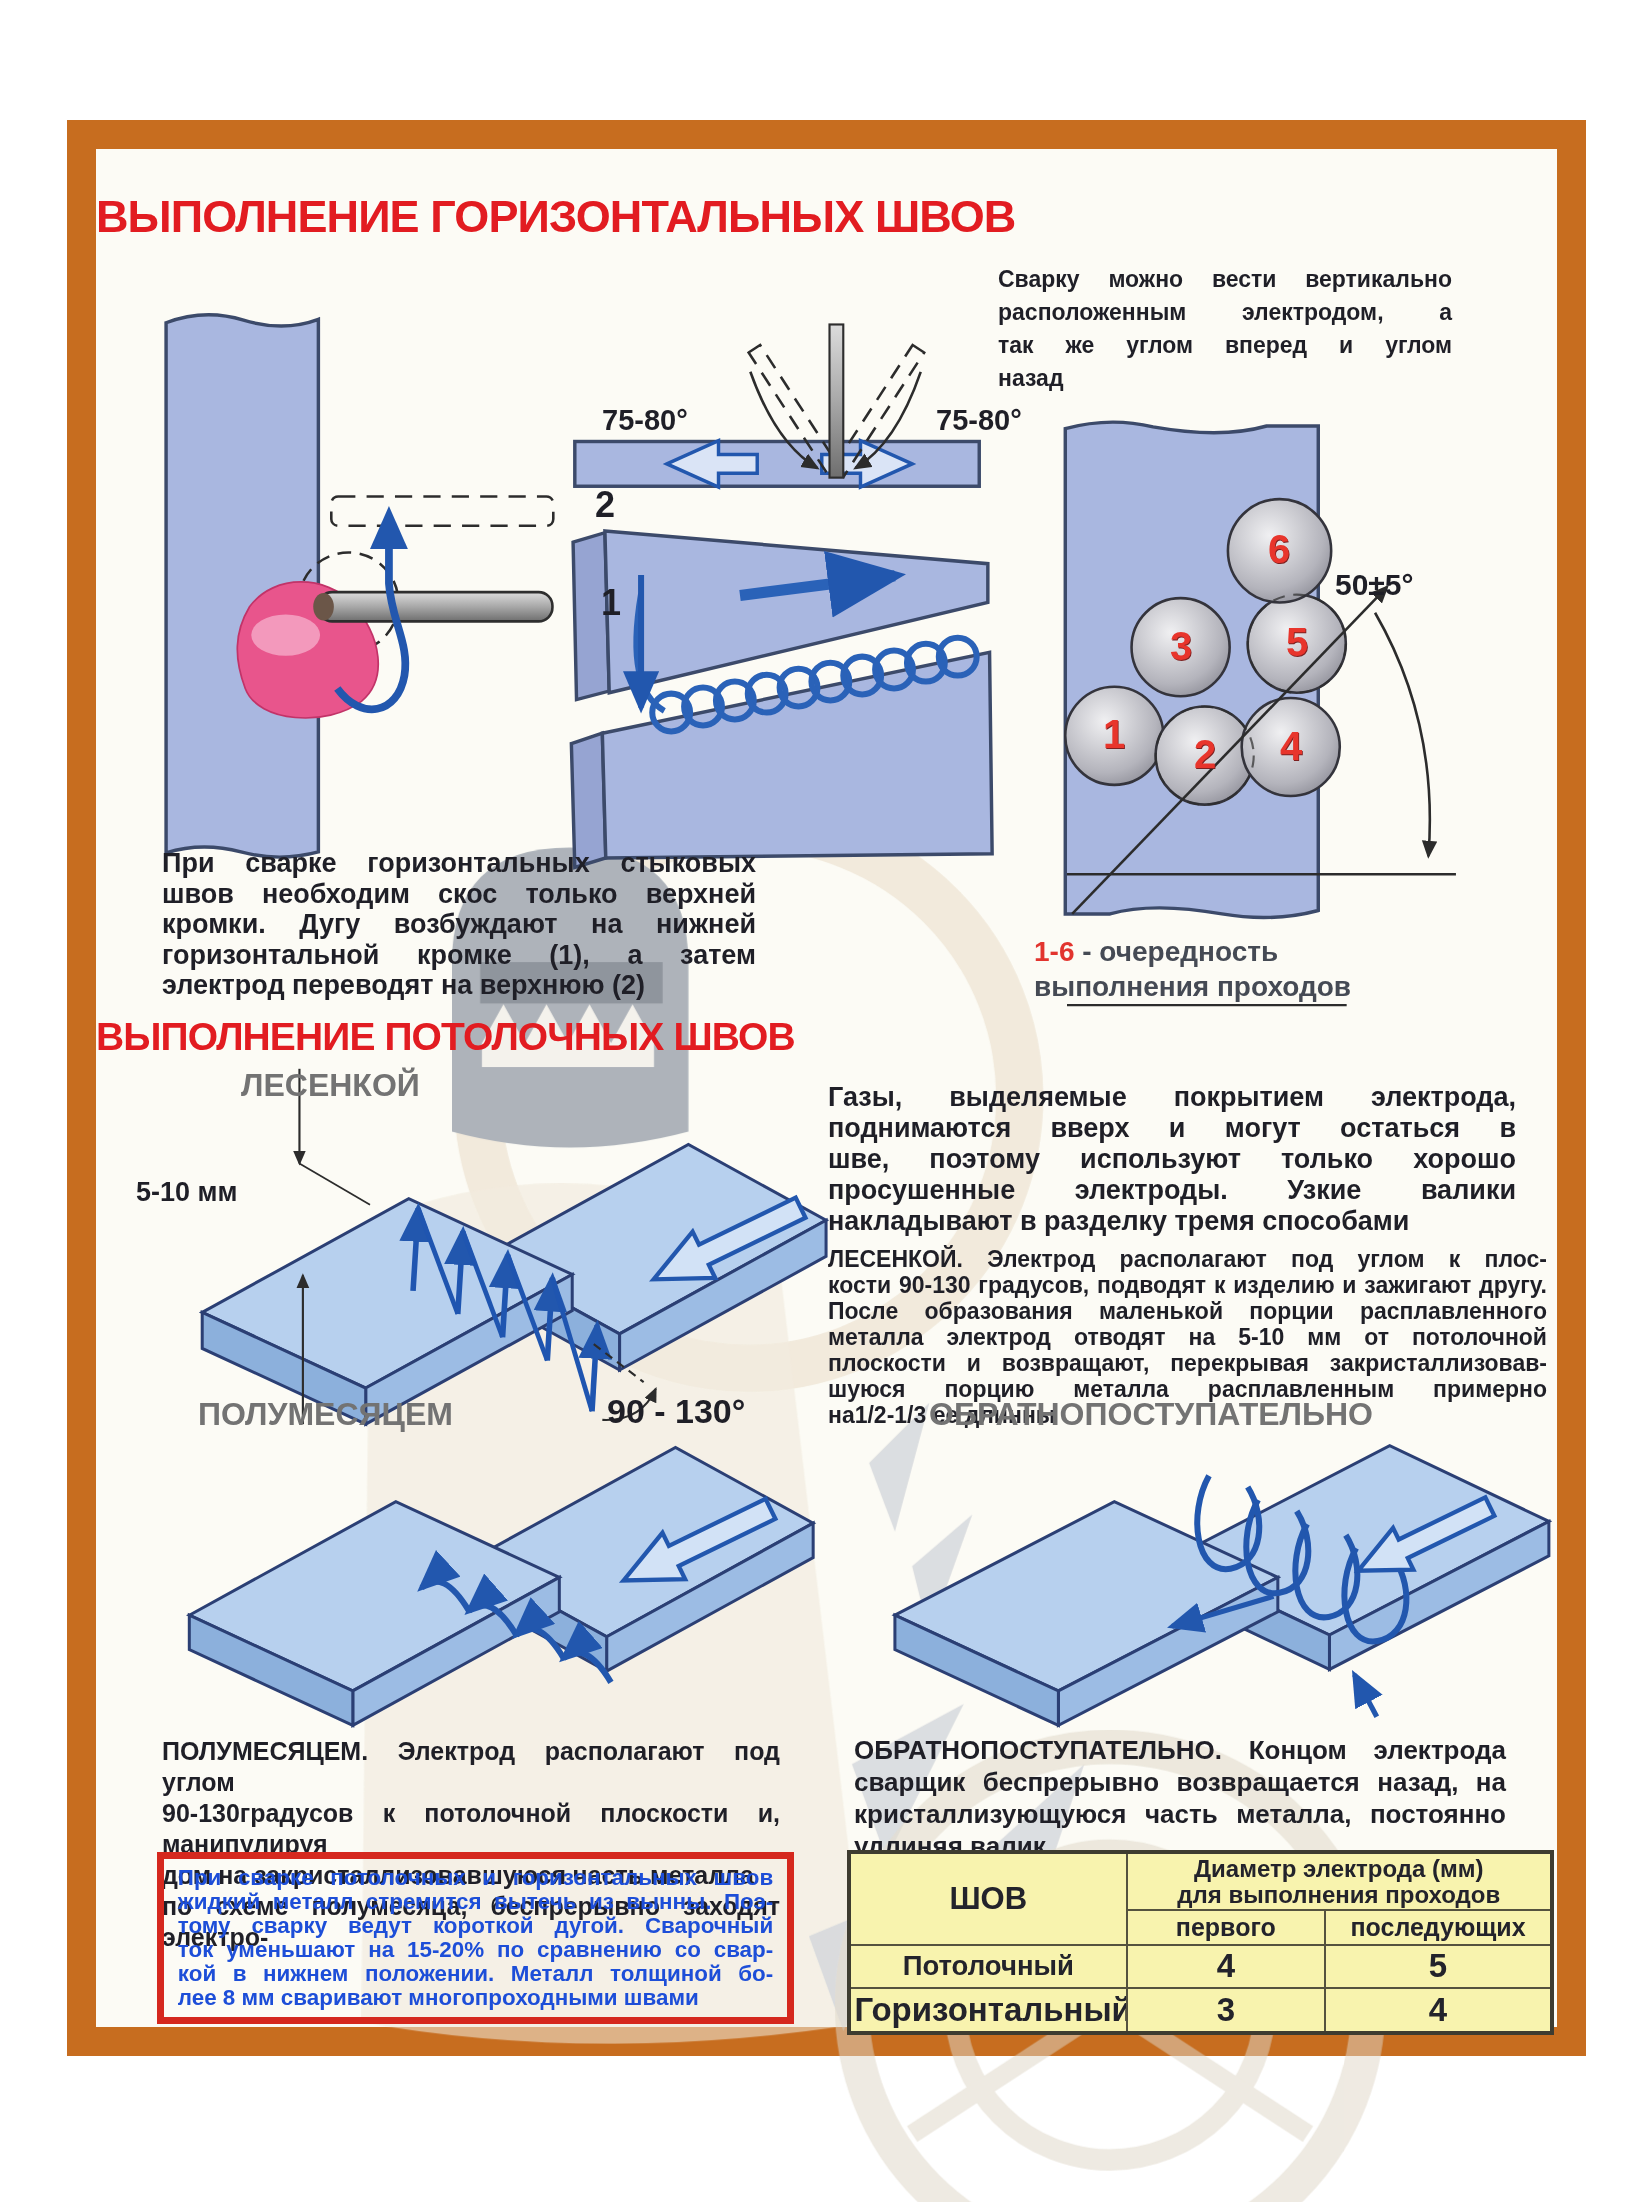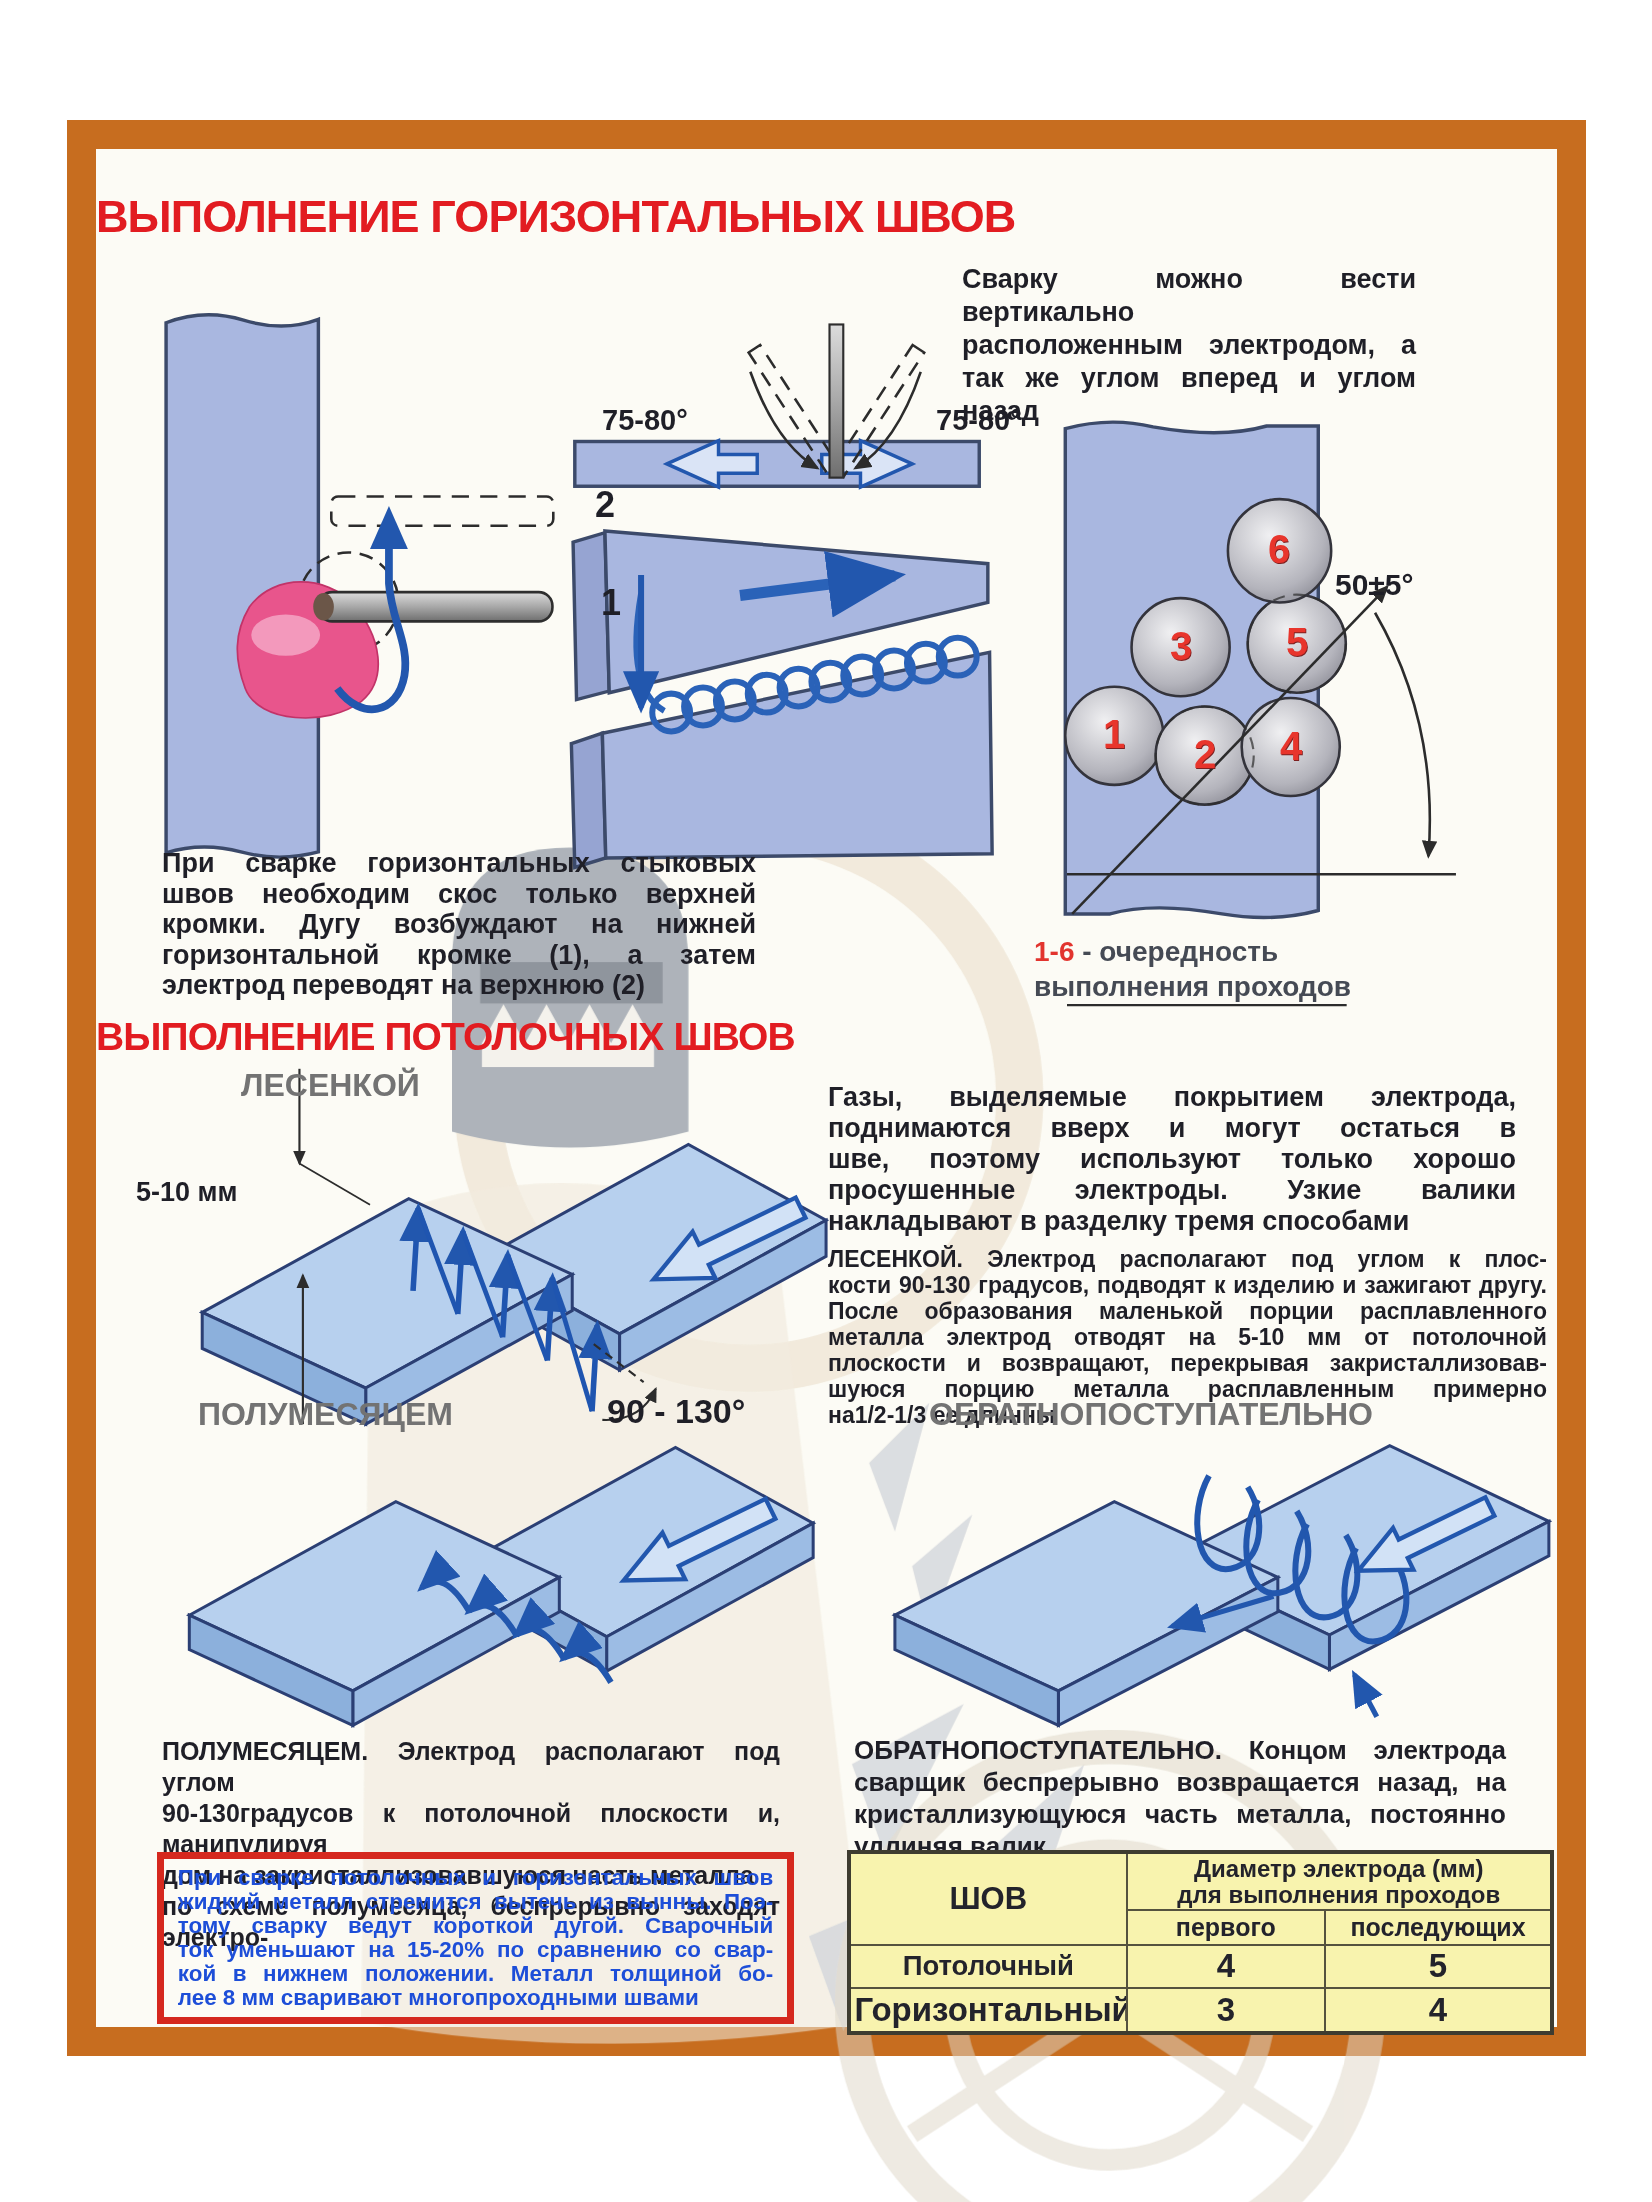--- a/index.html
+++ b/index.html
@@ -198,21 +198,21 @@
         <path d="M1576,1799 c-25,45 -15,115 25,108 c38,-7 42,-60 20,-95"></path>
       </g>
       <path d="M1480,1855 L1362,1890" stroke="#2257ae" stroke-width="6" marker-end="url(#mb)"></path>
       <path d="M1600,1995 L1574,1946" stroke="#2257ae" stroke-width="6" marker-end="url(#mb)"></path>
       <path d="M-85,0 L-27,-27 L-27,-12 L85,-12 L85,12 L-27,12 L-27,27 Z" transform="translate(1655,1788) rotate(-26)" fill="#d2e2f6" stroke="#2257ae" stroke-width="5"></path>
     </g>
   </svg>
 
   <div class="t red ctr" style="left:96px;top:191px;width:1460px;font-size:45px;letter-spacing:-0.9px;">ВЫПОЛНЕНИЕ ГОРИЗОНТАЛЬНЫХ ШВОВ</div>
 
-  <div class="t jl" style="left:962px;top:263px;width:454px;font-size:27px;line-height:33px;">
+  <div class="t jl" style="left:998px;top:263px;width:454px;font-size:23px;line-height:33px;">
       <div class="ln">Сварку можно вести вертикально</div>
       <div class="ln">расположенным электродом, а</div>
       <div class="ln">так же углом вперед и углом</div>
       <div class="ln last">назад</div>
     </div>
 
   <div class="t" style="left:602px;top:404px;font-size:29px;">75-80°</div>
   <div class="t" style="left:936px;top:404px;font-size:29px;">75-80°</div>
 
   <div class="t" style="left:595px;top:484px;font-size:36px;">2</div>

